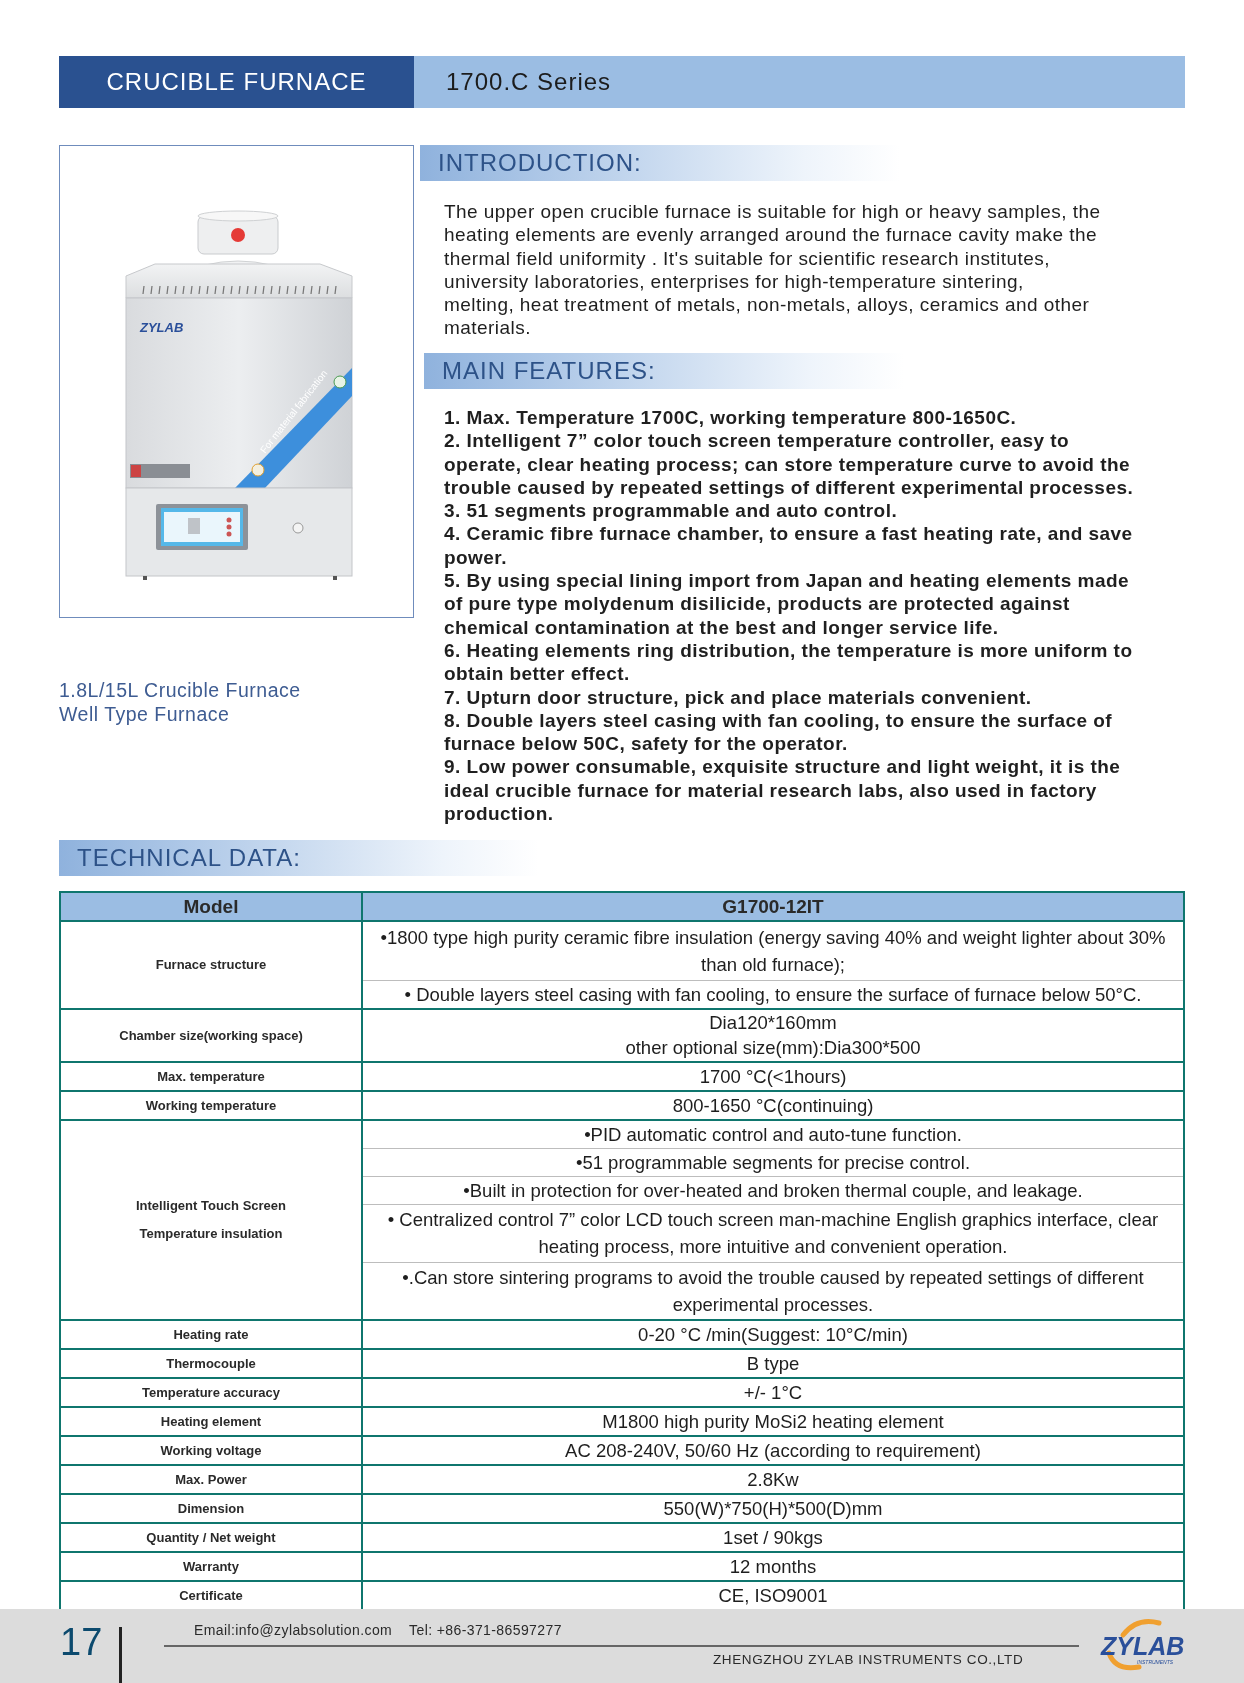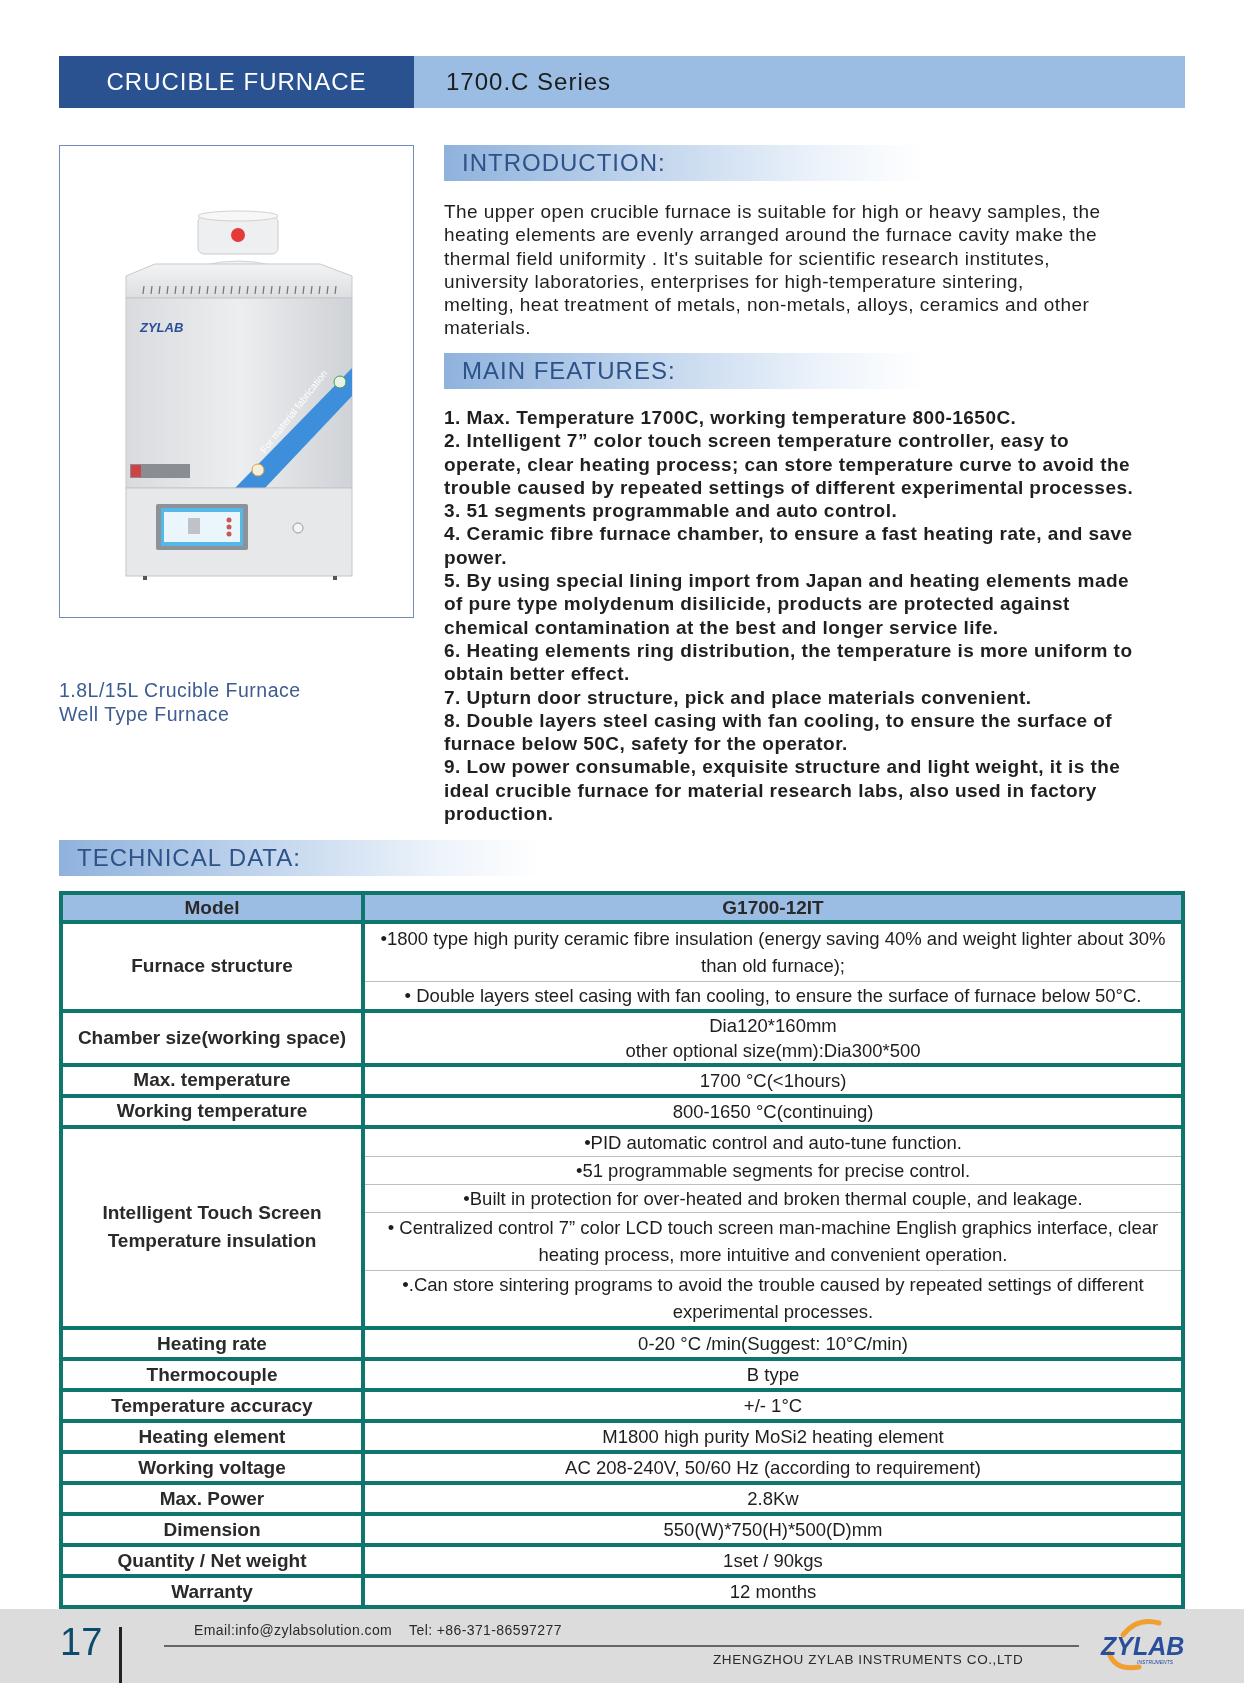--- a/index.html
+++ b/index.html
@@ -8,33 +8,33 @@
 
   .header-band { position: absolute; left: 59px; top: 56px; width: 1126px; height: 52px; display: flex; }
   .header-left { width: 355px; height: 100%; background: #2a5190; color: #fff; font-size: 24px; letter-spacing: 1px; display: flex; align-items: center; justify-content: center; }
   .header-right { flex: 1; height: 100%; background: #9bbde3; color: #1c1c1c; font-size: 24px; letter-spacing: 1px; display: flex; align-items: center; padding-left: 32px; }
 
   .product-box { position: absolute; left: 59px; top: 145px; width: 355px; height: 473px; border: 1px solid #6f8cbc; background: #fff; }
   .caption { position: absolute; left: 59px; top: 679px; width: 355px; text-align: left; color: #3e5c92; font-size: 19.5px; line-height: 23.5px; letter-spacing: 0.5px; }
 
   .section-heading { position: absolute; height: 36px; font-size: 24px; color: #2d5288; letter-spacing: 1px; display: flex; align-items: center; padding-left: 18px;
      background: linear-gradient(to right, #8fb2dd 0%, #c4d7ee 45%, #eef4fb 80%, #ffffff 100%); }
-  #intro-heading { left: 444px; top: 145px; width: 480px; }
-  #features-heading { left: 444px; top: 353px; width: 480px; }
+  #intro-heading { left: 420px; top: 145px; width: 480px; }
+  #features-heading { left: 424px; top: 353px; width: 480px; }
   #tech-heading { left: 59px; top: 840px; width: 480px; }
 
   .body-text { position: absolute; left: 444px; width: 745px; font-size: 19px; line-height: 23.3px; color: #1f1f1f; letter-spacing: 0.45px; }
   #intro-text { top: 200px; }
   #features-list { top: 406px; font-weight: bold; }
   #features-list div { white-space: normal; }
 
   table.spec { position: absolute; left: 59px; top: 891px; width: 1126px; border-collapse: collapse; font-size: 18.5px; color: #1e1e1e; }
-  table.spec td, table.spec th { border: 4px solid #0f766e; text-align: center; vertical-align: middle; padding: 0 4px; }
+  table.spec td, table.spec th { border: 2px solid #0f766e; text-align: center; vertical-align: middle; padding: 0 4px; }
   table.spec th { background: #9bbde3; font-weight: bold; height: 29px; font-size: 19px; color: #2a2a2a; }
-  table.spec td.label { width: 302px; font-weight: bold; color: #2a2a2a; font-size: 19px; }
+  table.spec td.label { width: 302px; font-weight: bold; color: #2a2a2a; font-size: 13px; }
   table.spec td.val { line-height: 27px; }
   table.spec tr.r28 td { height: 28px; }
   table.spec td.sub-top { border-bottom: 1px solid #bdbdbd; }
   table.spec td.sub-mid { border-top: 1px solid #bdbdbd; border-bottom: 1px solid #bdbdbd; }
   table.spec td.sub-bot { border-top: 1px solid #bdbdbd; margin-top: 23px; }
 
   .footer { position: absolute; left: 0; top: 1609px; width: 1244px; height: 74px; background: #dcdcdc; }
   .page-number { position: absolute; left: 60px; top: 12px; font-size: 38px; color: #0c4a6e; }
   .page-divider { position: absolute; left: 119px; top: 18px; width: 3px; height: 56px; background: #222; }
   .footer-rule { position: absolute; left: 164px; top: 36px; width: 915px; height: 2px; background: #666; }

